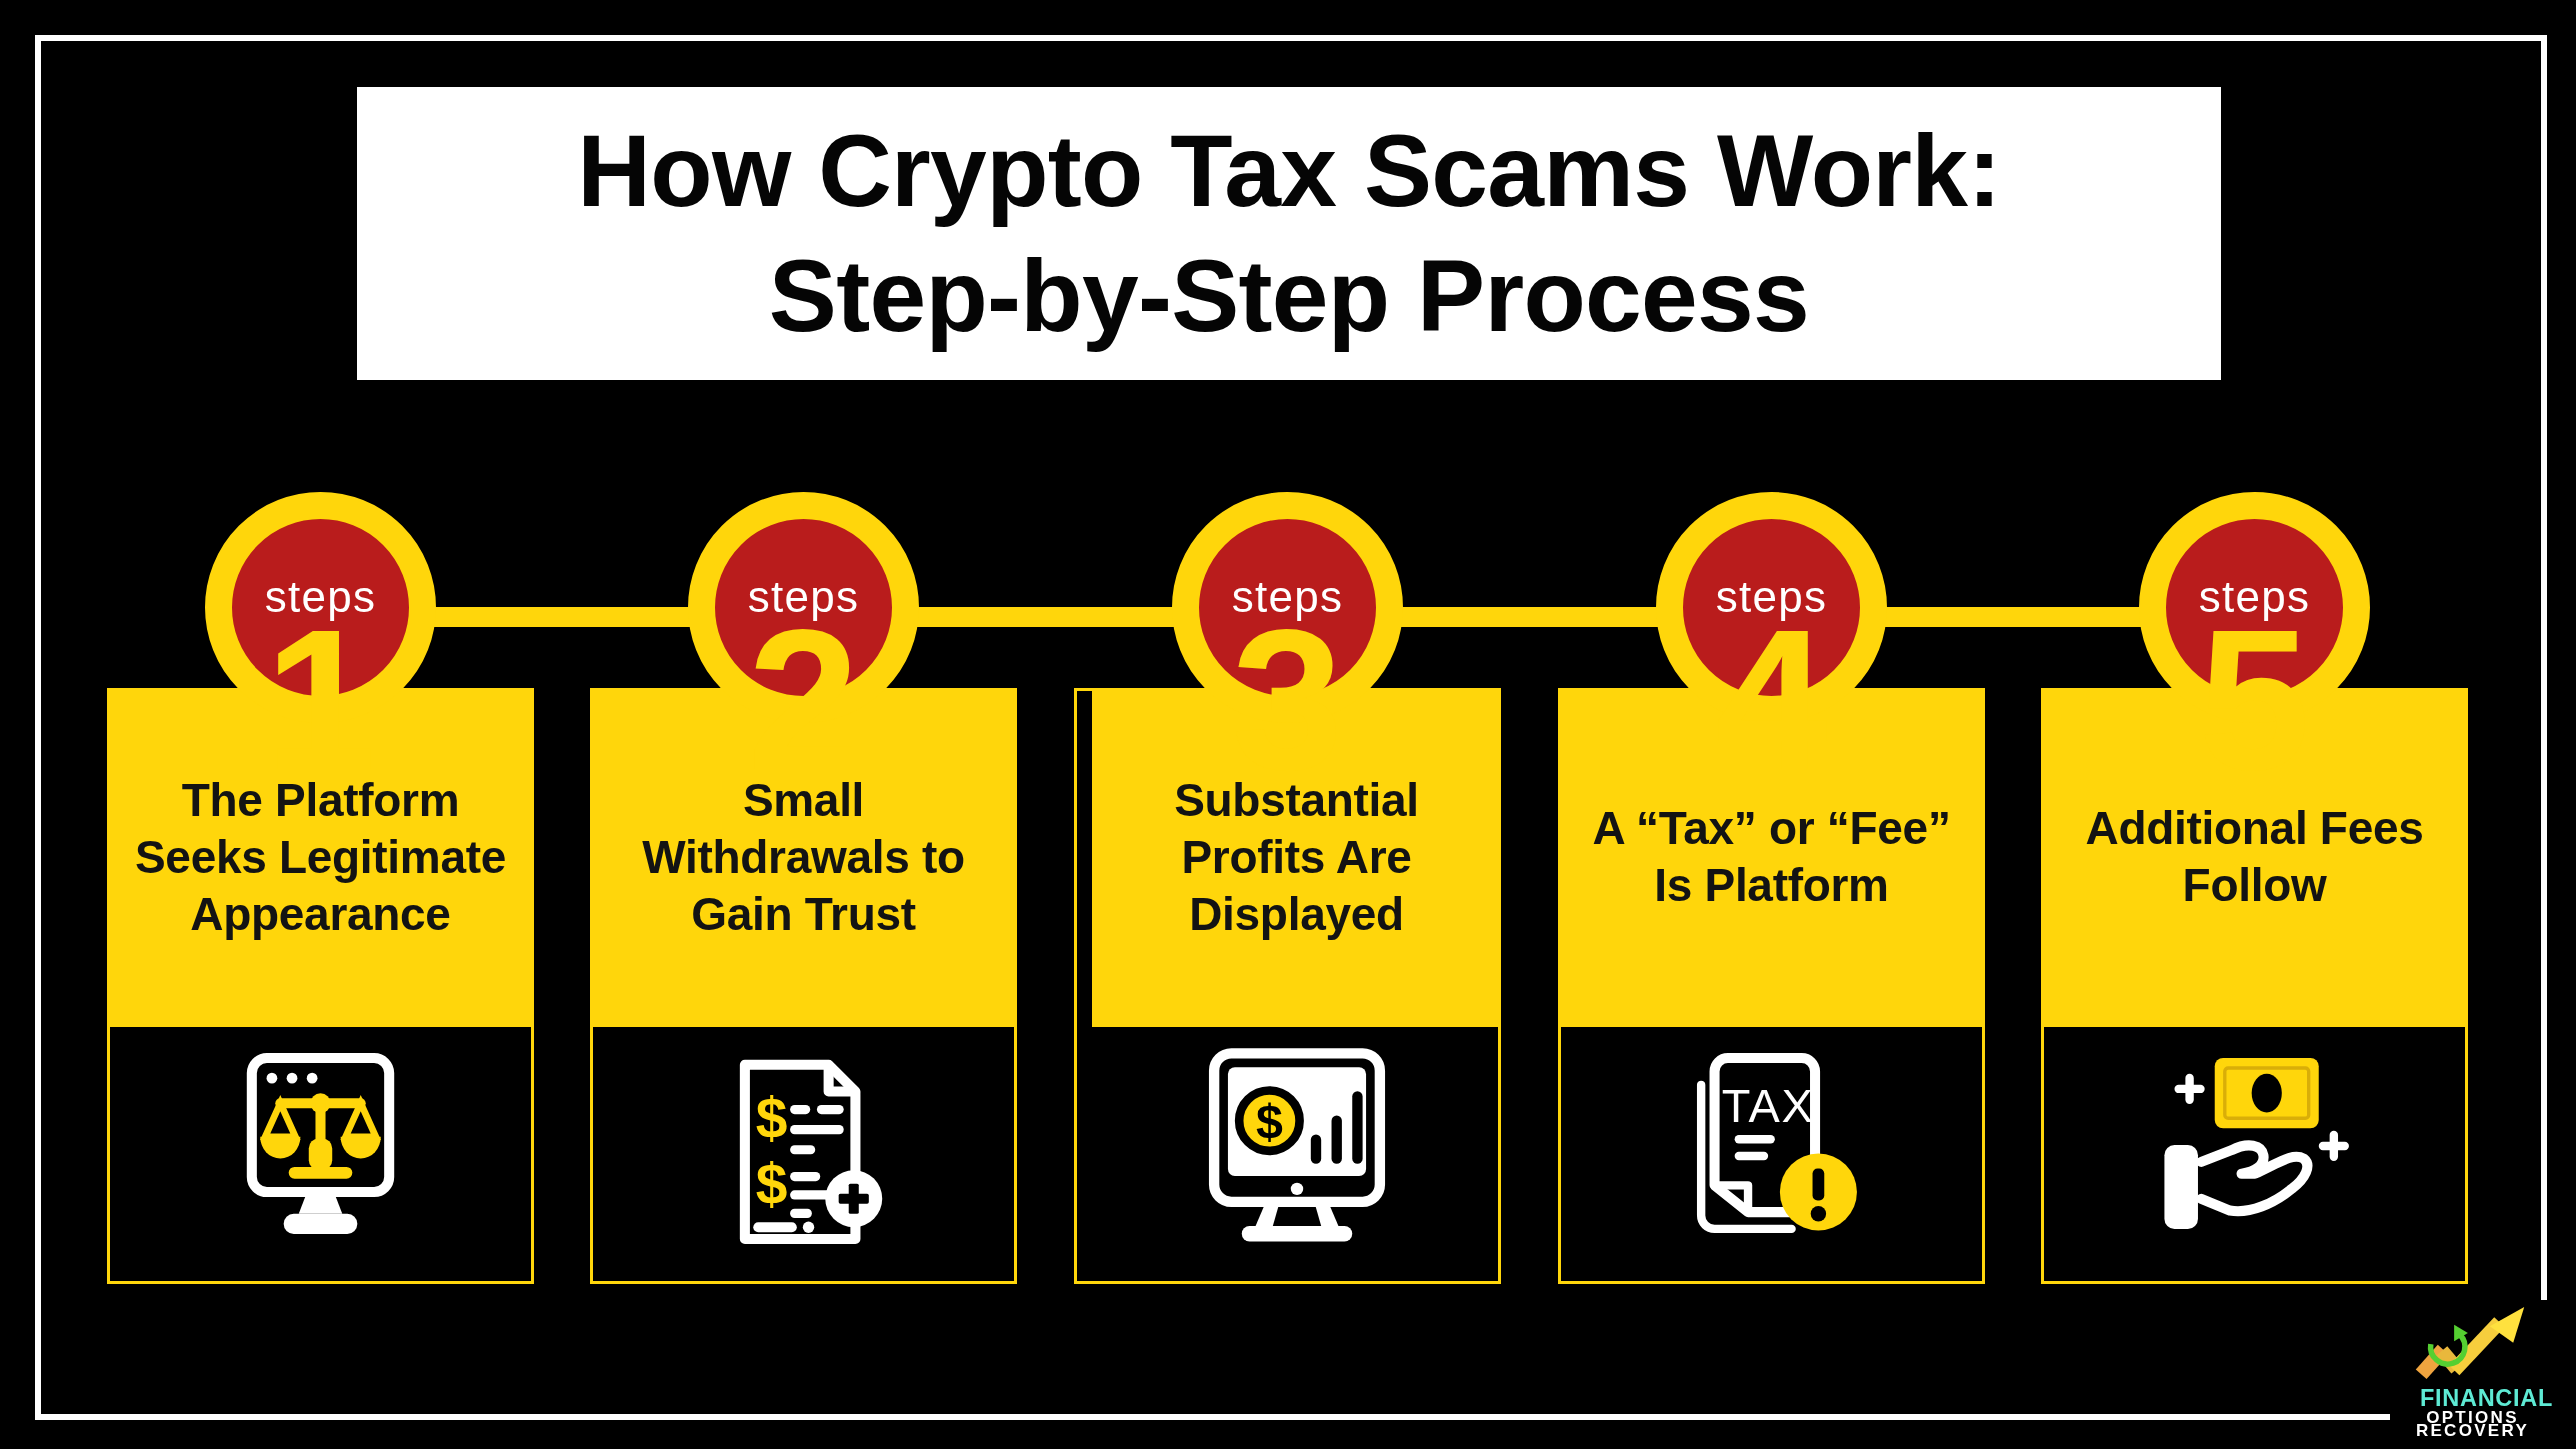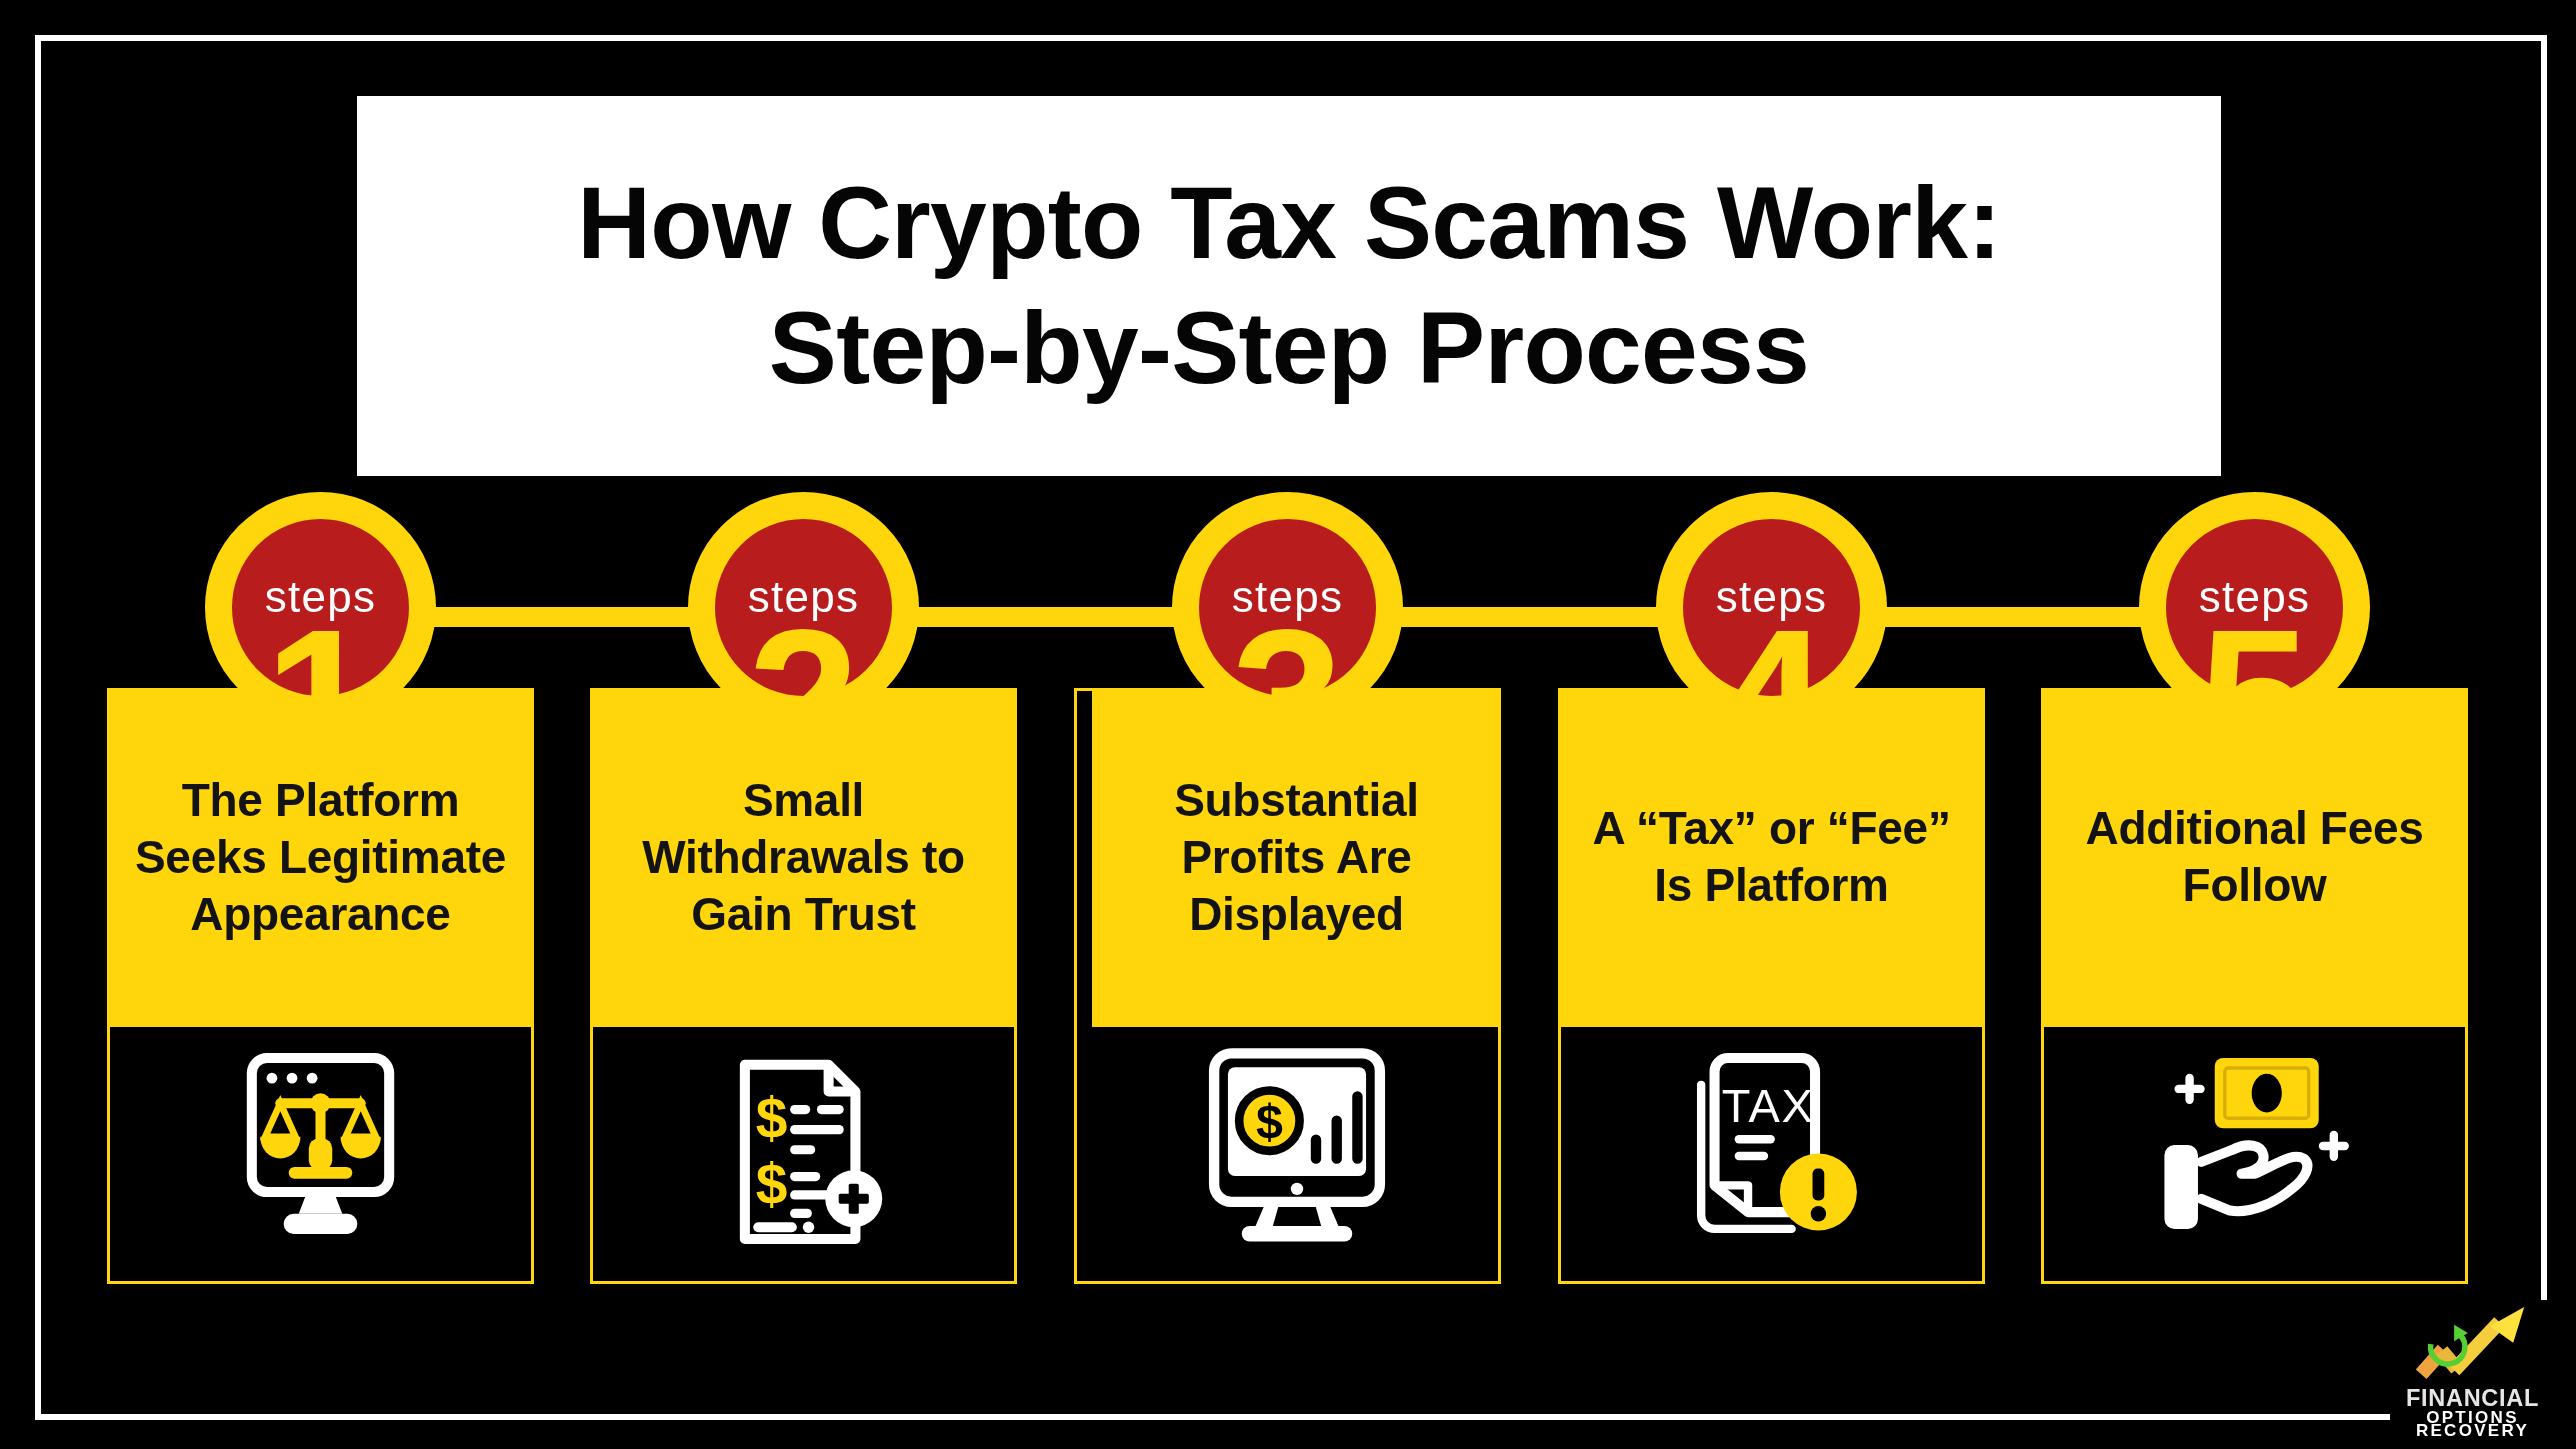--- a/index.html
+++ b/index.html
@@ -11,21 +11,21 @@
   .abs{position:absolute;}
 
   
   .frame{
     left:35px;top:35px;width:2500px;height:1373px;
     border:6.7px solid #ffffff;z-index:1;
   }
 
   
   .title-box{
-    left:357px;top:96px;width:1864px;height:380px;
+    left:357px;top:87px;width:1864px;height:293px;
     background:#ffffff;z-index:2;
     display:flex;align-items:center;justify-content:center;text-align:center;
   }
   .title-text{
     font-size:102px;line-height:125px;font-weight:bold;color:#050505;
     letter-spacing:-0.7px;white-space:pre-line;
   }
 
   
   .connector{
@@ -69,22 +69,22 @@
     position:absolute;left:0;right:0;top:87px;text-align:center;
     font-size:201px;line-height:188px;font-weight:bold;color:#FFD60B;
   }
 
   
   .logo-backdrop{
     left:2390px;top:1300px;width:186px;height:149px;background:#000;z-index:6;
   }
   .logo-art{left:2414px;top:1307px;width:127px;height:79px;z-index:7;}
   .logo-brand{
-    left:2392px;top:1386px;width:161px;z-index:7;text-align:center;
-    font-size:23.5px;line-height:25.5px;font-weight:bold;color:#e5e5e5;letter-spacing:0.7px;
+    left:2392px;top:1386px;width:161px;z-index:7;text-align:right;
+    font-size:23.5px;line-height:25.5px;font-weight:bold;color:#5eead4;letter-spacing:0.7px;
   }
   .logo-tagline{
     left:2392px;top:1411px;width:161px;z-index:7;text-align:center;
     font-size:17px;line-height:13.4px;font-weight:bold;color:#ffffff;letter-spacing:2.3px;
   }
 </style>
 </head>
 <body>
 
 <div class="abs frame"></div>

